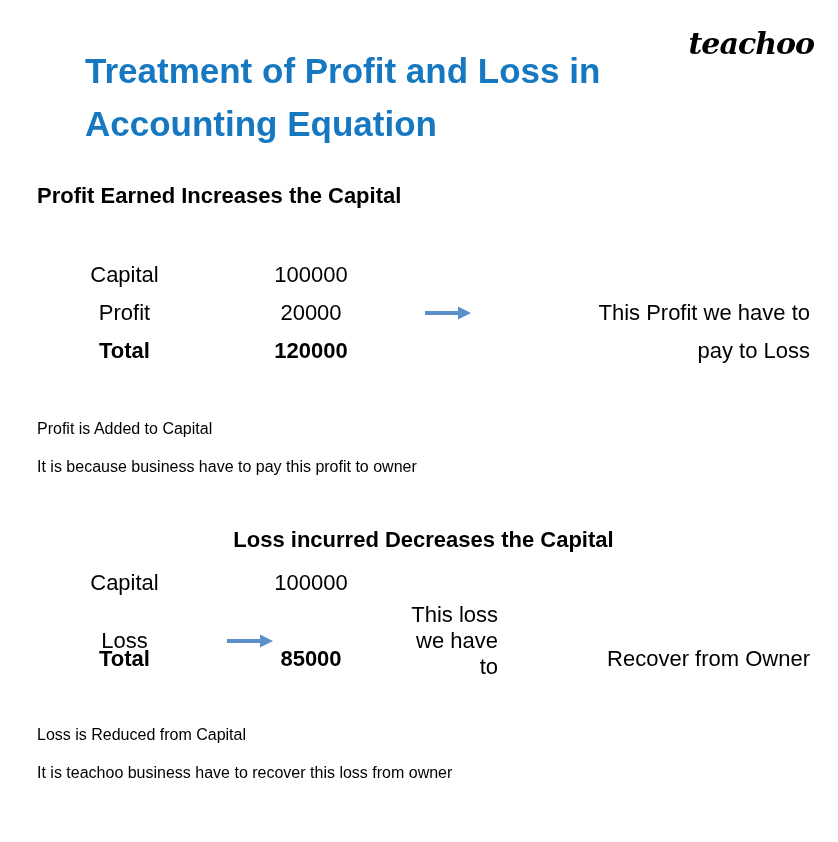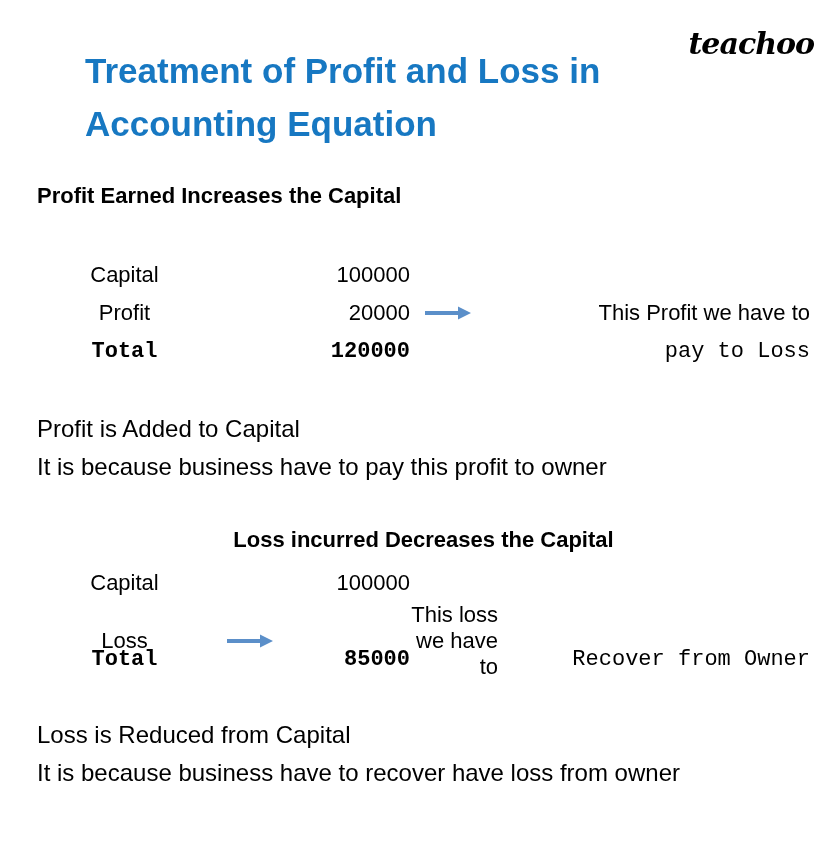--- a/index.html
+++ b/index.html
@@ -59,32 +59,32 @@
     margin-top:10px;
   }
   .calc-row{
     display:grid;
     grid-template-columns:175px 198px 88px 1fr;
     align-items:center;
     height:38px;
     font-size:22px;
   }
   .calc-row .cell-label{ text-align:center; }
-  .calc-row .cell-value{ text-align:right; }
+  .calc-row .cell-value{ text-align:center; }
   .calc-row .cell-arrow{
     display:flex;
     align-items:center;
     padding-left:15px;
   }
   .calc-row .cell-note{ text-align:right; }
-  .calc-row.total{ font-weight:700;font-family:Liberation Mono, monospace; }
+  .calc-row.total{ font-weight:700; }
   .arrow-svg{ display:block; }
   .arrow-svg path{ fill:var(--arrow-blue); }
   .explain{
-    font-size:24px;
+    font-size:16px;
     line-height:38px;
   }
   .explain.first{ margin-top:40px; }
   .explain.second{ margin-top:38px; }
   .section2-heading{ margin-top:40px;text-align:center; }
 </style>
 </head>
 <body>
 
 <div class="page">
@@ -149,16 +149,16 @@
     <div class="calc-row total">
       <div class="cell-label">Total</div>
       <div class="cell-value">85000</div>
       <div class="cell-arrow"></div>
       <div class="cell-note" style="font-weight:400;">Recover from Owner</div>
     </div>
   </div>
 
   <div class="explain second">
     <div>Loss is Reduced from Capital</div>
-    <div>It is because business have to recover have loss from owner</div>
+    <div>It is teachoo business have to recover this loss from owner</div>
   </div>
 
 </div>
 
 </body></html>

